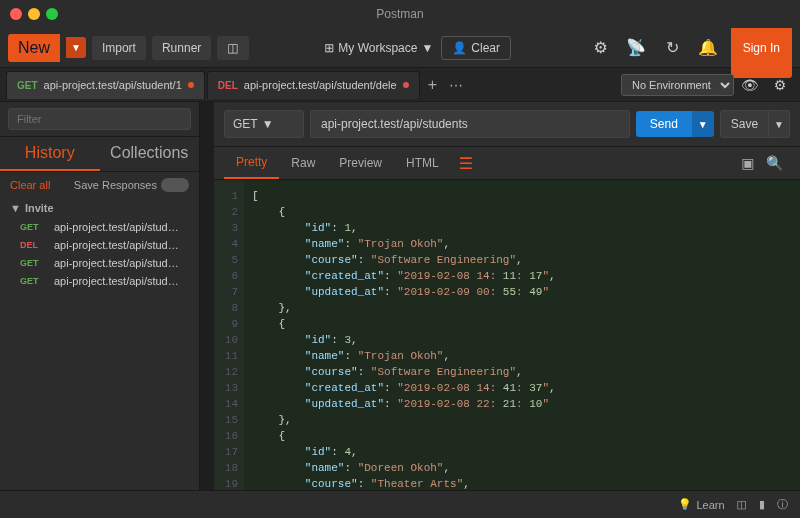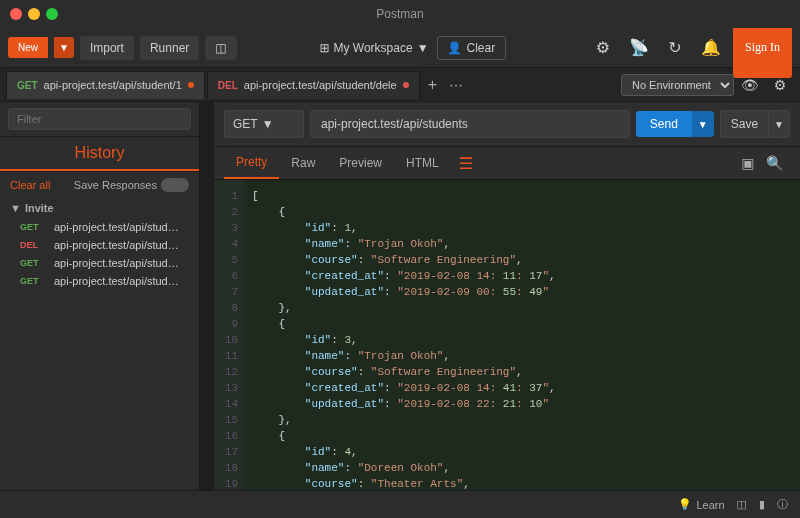--- a/index.html
+++ b/index.html
@@ -9,29 +9,29 @@
     .title-bar { height: 28px; background: #2c2c2c; display: flex; align-items: center; justify-content: center; position: relative; }
     .title-bar-dots { position: absolute; left: 10px; display: flex; gap: 6px; }
     .dot { width: 12px; height: 12px; border-radius: 50%; }
     .dot-red { background: #ff5f56; }
     .dot-yellow { background: #ffbd2e; }
     .dot-green { background: #27c93f; }
     .title-text { color: #999; font-size: 12px; }
 
     
     .toolbar { height: 40px; background: #2c2c2c; display: flex; align-items: center; padding: 0 8px; gap: 6px; border-bottom: 1px solid #1a1a1a; }
-    .btn-new { background: #e8541a; color: #ffffff; border: none; border-radius: 3px 0 0 3px; padding: 5px 10px; font-size: 10px; cursor: pointer; display: flex; align-items: center; gap: 4px; }
+    .btn-new { background: #e8541a; color: #0f172a; border: none; border-radius: 3px 0 0 3px; padding: 5px 10px; font-size: 16px; cursor: pointer; display: flex; align-items: center; gap: 4px; }
     .btn-new-arrow { background: #c94515; color: white; border: none; border-radius: 0 3px 3px 0; padding: 5px 5px; font-size: 10px; cursor: pointer; }
     .btn-toolbar { background: #3a3a3a; color: #ccc; border: none; border-radius: 3px; padding: 5px 10px; font-size: 12px; cursor: pointer; }
     .toolbar-center { flex: 1; display: flex; align-items: center; justify-content: center; gap: 8px; }
     .workspace-btn { background: transparent; color: #ccc; border: none; font-size: 12px; cursor: pointer; display: flex; align-items: center; gap: 4px; }
     .invite-btn { background: transparent; color: #ccc; border: 1px solid #555; border-radius: 3px; padding: 4px 10px; font-size: 12px; cursor: pointer; display: flex; align-items: center; gap: 4px; }
     .toolbar-right { display: flex; align-items: center; gap: 8px; }
     .icon-btn { background: transparent; border: none; color: #ccc; font-size: 16px; cursor: pointer; width: 28px; height: 28px; display: flex; align-items: center; justify-content: center; }
-    .sign-in-btn { background: #e8541a; color: white; border: none; border-radius: 3px; padding: 23px 12px; font-size: 12px; cursor: pointer; font-family: Liberation Serif, serif; }
+    .sign-in-btn { background: #e8541a; color: white; border: none; border-radius: 3px; padding: 23px 12px; font-size: 12px; cursor: pointer; }
 
     
     .tab-bar { height: 34px; background: #252525; display: flex; align-items: center; padding: 0 6px; gap: 2px; border-bottom: 1px solid #1a1a1a; }
     .tab { height: 28px; border-radius: 3px 3px 0 0; padding: 0 10px; display: flex; align-items: center; gap: 6px; font-size: 11px; cursor: pointer; color: #aaa; background: #2e2e2e; border: 1px solid #1a1a1a; border-bottom: none; }
     .tab.active { background: #3a3a3a; color: #fff; }
     .tab-method-get { color: #61a854; font-size: 10px; font-weight: bold; }
     .tab-method-del { color: #e05252; font-size: 10px; font-weight: bold; }
     .tab-url { color: #ccc; max-width: 160px; overflow: hidden; text-overflow: ellipsis; white-space: nowrap; }
     .tab-dot-orange { width: 6px; height: 6px; border-radius: 50%; background: #e8541a; }
     .tab-dot-red { width: 6px; height: 6px; border-radius: 50%; background: #e05252; }
@@ -153,20 +153,23 @@
 
 <div class="main">
 
   <div class="sidebar">
     <div class="sidebar-search">
       <input type="text" placeholder="Filter" style="">
     </div>
     <div class="sidebar-tabs">
       <div class="sidebar-tab active">
         <span>History</span>
+      </div>
+      <div class="sidebar-tab">
+        <span>Collections</span>
       </div>
     </div>
     <div class="sidebar-actions">
       <span class="clear-all">Clear all</span>
       <div class="save-responses">
         <span>Save Responses</span>
         <div class="toggle"></div>
       </div>
     </div>
     <div class="sidebar-section">

